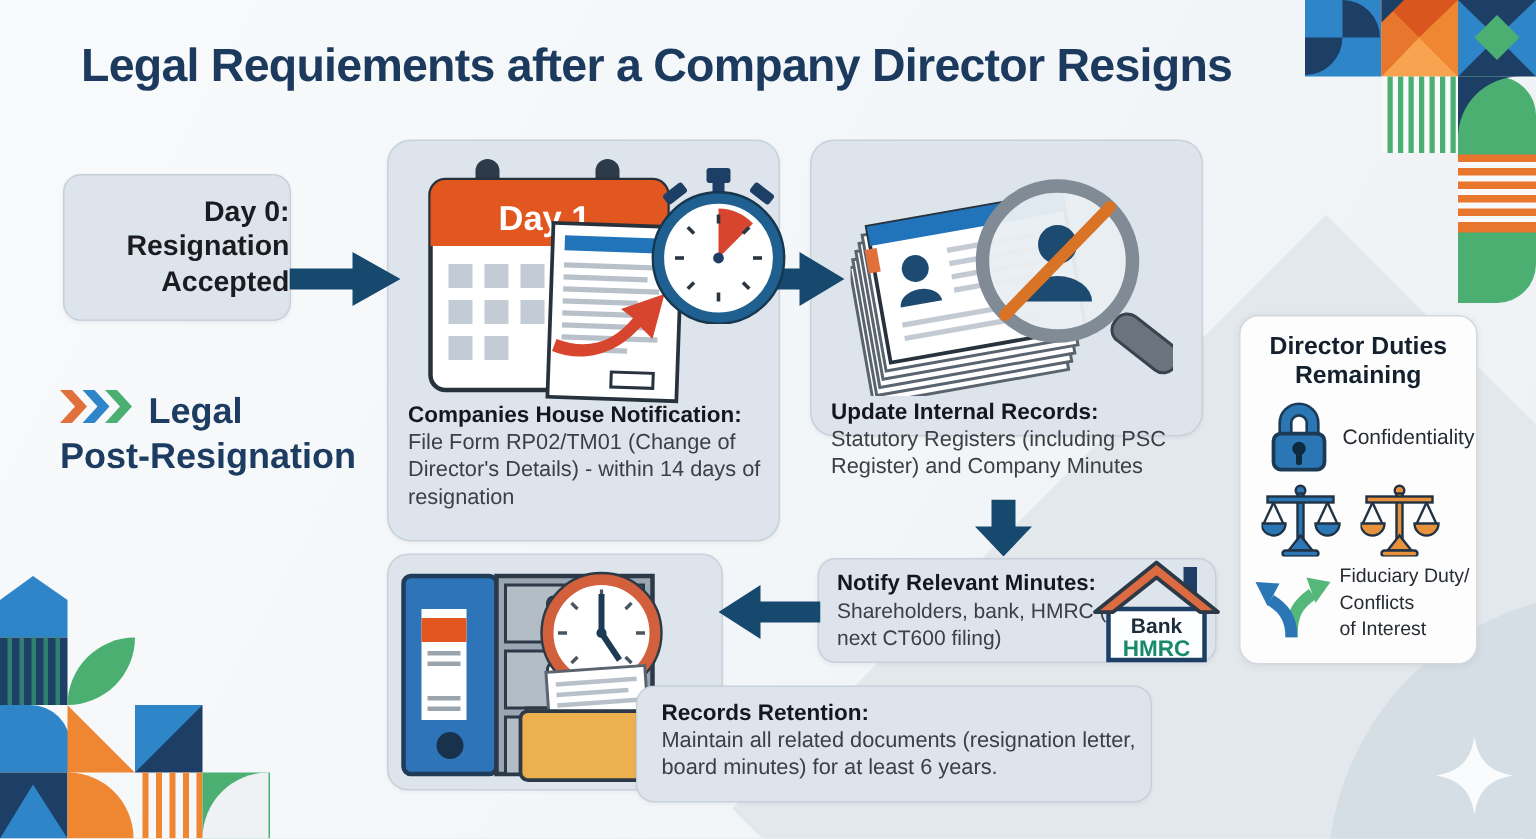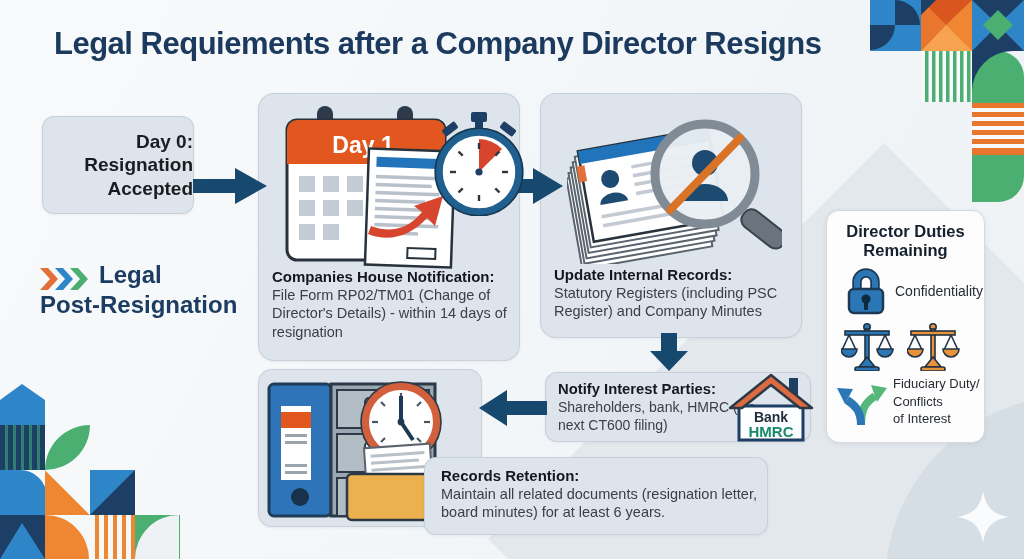--- a/index.html
+++ b/index.html
@@ -23,21 +23,21 @@
   .card{position:absolute; background:#dee4eb; border-radius:16px; z-index:2;
         border:1px solid rgba(145,158,175,.28); box-shadow:0 1px 3px rgba(30,40,60,.06);}
 
   .day0{left:42px; top:116px; width:152px; height:98px; border-radius:12px;
         display:flex; flex-direction:column; align-items:flex-end; justify-content:center;
         font-size:19px; font-weight:700; color:#1b1c22; line-height:1.22; text-align:center;}
 
   .flow-arrow{position:absolute; z-index:4;}
 
   .card1{left:258px; top:93px; width:262px; height:268px;padding-left:12px;}
-  .card2{left:540px; top:93px; width:262px; height:245px;}
+  .card2{left:540px; top:93px; width:262px; height:198px;}
   .notify{left:545px; top:372px; width:266px; height:70px; border-radius:12px;}
   .rec-icon-card{left:258px; top:369px; width:224px; height:158px; border-radius:14px;}
   .rec-text-card{left:424px; top:457px; width:344px; height:78px; border-radius:12px; z-index:3;}
 
   .step-text{position:absolute; color:#3b4046; font-size:14.5px; line-height:1.27;}
   .step-text .h{font-weight:700; color:#16171e; font-size:15px;}
   .card1 .step-text{left:13px; top:173px; width:242px;}
   .card2 .step-text{left:13px; top:171px; width:244px;}
   .notify .step-text{left:12px; top:7px; width:206px; font-size:14px;}
   .notify .step-text .h{font-size:14.8px;}
@@ -49,21 +49,21 @@
   .duties{position:absolute; left:826px; top:210px; width:159px; height:233px;
           background:#fdfdfe; border:1px solid #d3d9de; border-radius:13px; z-index:2;
           box-shadow:0 1px 5px rgba(30,40,60,.08);}
   .duties .ptitle{margin-top:11px; text-align:center; font-size:16.5px; font-weight:700;
                   color:#14202e; line-height:1.18;}
   .duty-label{position:absolute; font-size:14px; color:#272c33;}
 
   
   .tl{position:absolute; left:40px; top:260px; z-index:3; color:#1d3c62;
       font-size:24px; font-weight:700; line-height:30px;}
-  .tl .row1{display:flex; align-items:flex-end; gap:9px;}
+  .tl .row1{display:flex; align-items:flex-start; gap:9px;}
 
   svg text{font-family:"Liberation Sans", sans-serif;}
 </style>
 </head>
 <body>
 
 <div class="stage">
 
   <div class="diag"></div>
   <div class="blob"></div>
@@ -258,21 +258,21 @@
       </g>
     </svg>
     <div class="step-text">
       <div class="h">Update Internal Records:</div>
       <div>Statutory Registers (including PSC Register) and Company Minutes</div>
     </div>
   </div>
 
   <div class="card notify">
     <div class="step-text">
-      <div class="h">Notify Interest Parties:</div>
+      <div class="h">Notify Relevant Minutes:</div>
       <div>Shareholders, bank, HMRC (via next CT600 filing)</div>
     </div>
   </div>
   <svg class="icon-abs" style="left:727px; top:368px;" width="88" height="74" viewBox="0 0 88 74">
     <rect x="62" y="10" width="9" height="20" fill="#1d3f66"></rect>
     <rect x="12" y="38" width="64" height="34" fill="#fdfeff" stroke="#1d3f66" stroke-width="3"></rect>
     <polygon points="3,40 44,7 85,40 73,40 44,17 15,40" fill="#dc6b41" stroke="#2c3947" stroke-width="2.5" stroke-linejoin="round"></polygon>
     <text x="44" y="54" text-anchor="middle" font-size="14" font-weight="bold" fill="#1e2c3a">Bank</text>
     <text x="44" y="69" text-anchor="middle" font-size="15" font-weight="bold" fill="#178a66">HMRC</text>
   </svg>

